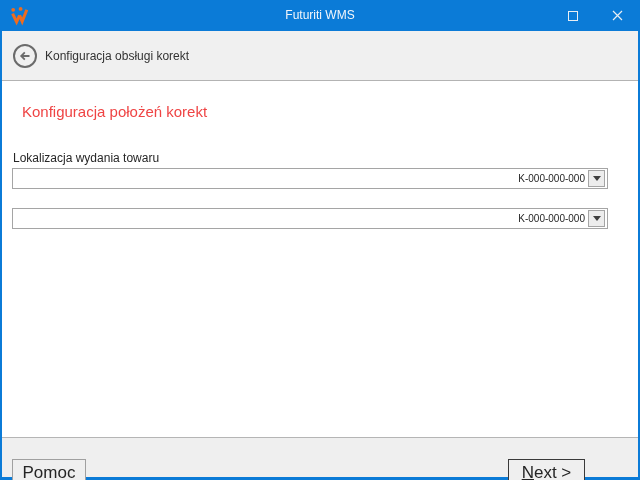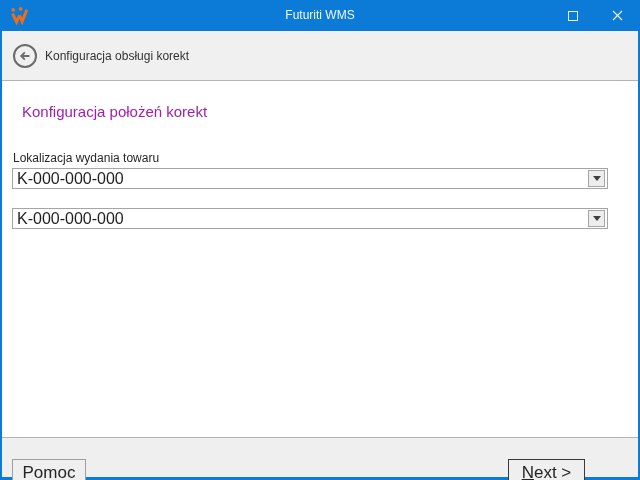--- a/index.html
+++ b/index.html
@@ -26,27 +26,27 @@
   .subheader { position:absolute; left:0; right:0; top:0; height:50px; background:#f0f0f0;
                border-bottom:1px solid #b3b3b3; }
   .back-btn { position:absolute; left:11px; top:13px; width:24px; height:24px;
               border:2px solid #6b6b6b; border-radius:50%; display:flex;
               align-items:center; justify-content:center; background:transparent; cursor:pointer; }
   .subheader-label { position:absolute; left:43px; top:18px; font-size:12px; color:#333333; }
 
   
   .content { position:absolute; left:0; right:0; top:51px; bottom:40px; background:#ffffff; }
   .page-title { position:absolute; left:20px; top:21px; font-size:15px; font-weight:normal;
-                color:#a21caf; }
+                color:#ef4444; }
   .fld-label { position:absolute; left:11px; font-size:12px; color:#262626; }
   .combo { position:absolute; left:10px; width:596px; height:21px; background:#ffffff;
            border:1px solid #a5a5a5; }
   .combo-input { position:absolute; left:0; top:0; bottom:0; width:calc(100% - 22px);
                  border:none; outline:none; background:transparent; padding-left:4px;
-                 font-family:"Liberation Sans", sans-serif; font-size:16px; color:#1f1f1f; }
+                 font-family:"Liberation Sans", sans-serif; font-size:10px; color:#1f1f1f;text-align:right; }
   .combo-btn { position:absolute; right:2px; top:1px; bottom:1px; width:17px;
                background:#ededed; border:1px solid #a5a5a5; display:flex;
                align-items:center; justify-content:center; cursor:pointer; }
   .tri-down { width:0; height:0; border-left:4px solid transparent;
               border-right:4px solid transparent; border-top:5px solid #3f3f3f; }
 
   #label-1 { top:69px; }
   #combo-1 { top:86px; }
   #label-2 { top:110px; }
   #combo-2 { top:126px; }

